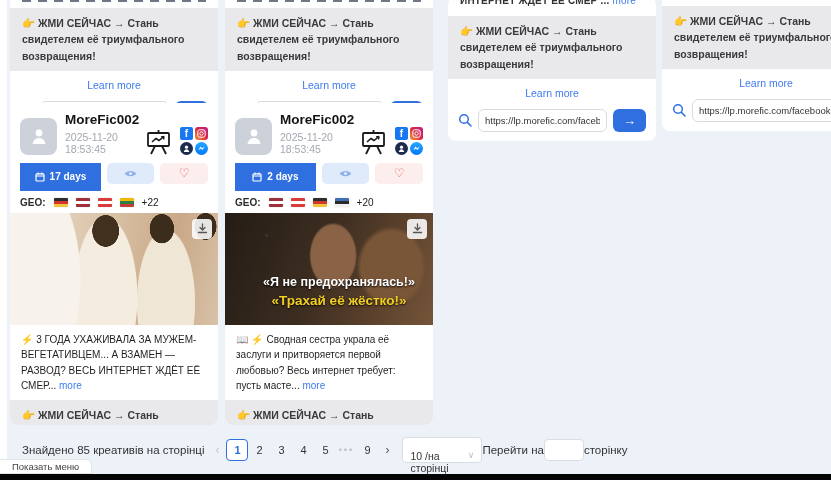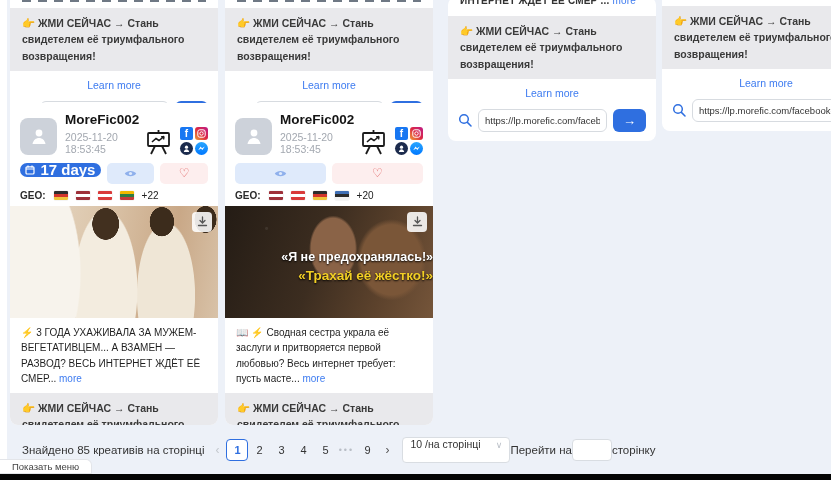--- a/index.html
+++ b/index.html
@@ -38,22 +38,22 @@
   .p-time { font-size:10.5px; color:#a3a8b0; margin-top:2px; }
   .easel { margin:3px 8px 0 0; }
   .soc-grid { display:grid; grid-template-columns:13px 13px; grid-auto-rows:13px; gap:2px; margin-top:2px; }
   .soc { width:13px; height:13px; border-radius:3px; display:flex; align-items:center; justify-content:center; }
   .soc.fb { background:#1877f2; color:#fff; font-size:10px; font-weight:bold; border-radius:2px; }
   .soc.ig { background:linear-gradient(45deg,#f09433,#e6683c,#dc2743,#cc2366,#bc1888); }
   .soc.badge { background:#1c2b4d; border-radius:50%; }
   .soc.msg { background:linear-gradient(#29a6ff,#0078ff); border-radius:50%; }
 
   .btn-row { display:flex; gap:6px; padding:4px 10px 2px; }
-  .days-btn { flex:1.7; height:14px; background:#2f6fe0; border:none; border-radius:9px; color:#fff;
-    font-size:15px; font-weight:bold; display:flex; align-items:center; justify-content:center; gap:5px; cursor:pointer; }
+  .days-btn { flex:1.7; height:28px; background:#2f6fe0; border:none; border-radius:0; color:#fff;
+    font-size:10px; font-weight:bold; display:flex; align-items:center; justify-content:center; gap:5px; cursor:pointer; }
   .eye-btn { flex:1; height:21px; background:#dfeafb; border:none; border-radius:5px;
     display:flex; align-items:center; justify-content:center; cursor:pointer; }
   .heart-btn { flex:1; height:21px; background:#fdeeee; border:none; border-radius:5px;
     color:#e06060; font-size:12px; line-height:12px; display:flex; align-items:center; justify-content:center; cursor:pointer; }
 
   .geo-row { display:flex; align-items:center; gap:8px; padding:4px 10px 5px; font-size:10px;
     font-weight:bold; color:#2b2b2b; }
   .flag { width:14px; height:9px; border-radius:1px; display:inline-block; box-shadow:0 0 0 .5px rgba(0,0,0,.08); }
   .flag.de { background:linear-gradient(180deg,#2d2d2d 33%,#d2362c 33% 66%,#efc53b 66%); }
   .flag.lv { background:linear-gradient(180deg,#9e3039 38%,#fff 38% 62%,#9e3039 62%); }
@@ -69,42 +69,42 @@
       radial-gradient(ellipse 18px 22px at 94% 12%, #3c2c1c 0 60%, transparent 62%),
       radial-gradient(ellipse 70px 150px at 10% 60%, #f7f3ec 0 70%, transparent 72%),
       radial-gradient(ellipse 48px 120px at 46% 75%, #f3ecdf 0 65%, transparent 67%),
       radial-gradient(ellipse 44px 110px at 75% 80%, #efe6d6 0 65%, transparent 67%),
       linear-gradient(100deg,#e9ddcd 0%,#dcc6ab 40%,#c9a887 75%,#d8c2a8 100%); }
   .creative-2 { background:
       radial-gradient(ellipse 40px 55px at 52% 38%, #8a6347 0 55%, transparent 60%),
       radial-gradient(ellipse 60px 70px at 80% 48%, #7a5638 0 50%, transparent 58%),
       radial-gradient(circle at 20% 20%, rgba(255,255,255,.08) 0 1px, transparent 2px),
       linear-gradient(110deg,#241c15 0%,#3c2d20 45%,#5c422c 75%,#75553a 100%); }
-  .ov-text { position:absolute; left:0; right:0; bottom:32px; text-align:right; line-height:1.45;margin-left:20px; }
+  .ov-text { position:absolute; left:0; right:0; bottom:14px; text-align:center; line-height:1.45;margin-left:20px; }
   .ov-l1 { color:#fff; font-size:12.5px; font-weight:bold; text-shadow:0 1px 2px #000; }
   .ov-l2 { color:#f2cf25; font-size:13.5px; font-weight:bold; text-shadow:0 1px 2px #000; }
   .img-dl { position:absolute; top:6px; right:6px; width:20px; height:20px; border:none;
     background:rgba(255,255,255,.88); border-radius:4px; display:flex; align-items:center;
     justify-content:center; cursor:pointer; }
 
   .desc { padding:7px 11px 6px; font-size:10px; color:#1f1f1f; line-height:1.55; }
   .more-link { color:#3d7bf0; cursor:pointer; }
 
   
   .pagination { position:absolute; left:22px; top:438px; width:795px; height:24px;
     display:flex; align-items:center; font-size:11.5px; color:#333; }
   .pg-summary { margin-right:4px; }
   .pg-chev { width:18px; text-align:center; color:#c3c7cd; font-size:12px; cursor:pointer; }
   .pg-chev.on { color:#555; }
   .pg-box { width:22px; height:22px; background:#fff; border:1px solid #d9dde2; border-radius:4px;
     font-size:11px; color:#333; display:flex; align-items:center; justify-content:center; cursor:pointer; }
   .pg-box.active { border-color:#2f6fe0; color:#2f6fe0; font-weight:bold; }
   .pg-dots { color:#b9bec6; letter-spacing:2px; font-size:9px; width:20px; text-align:center; }
-  .pg-size { width:108px; height:22px; background:#fff; border:1px solid #d9dde2; border-radius:4px;
-    display:flex; align-items:flex-end; justify-content:space-between; padding:12px 7px; font-size:10.5px;
+  .pg-size { width:80px; height:22px; background:#fff; border:1px solid #d9dde2; border-radius:4px;
+    display:flex; align-items:flex-start; justify-content:space-between; padding:12px 7px; font-size:10.5px;
     color:#333; cursor:pointer; margin-left:6px; }
   .pg-size .chev { color:#b9bec6; font-size:9px; }
   .pg-goto-input { width:40px; height:22px; border:1px solid #d9dde2; border-radius:4px; background:#fff; }
 
   .menu-tab { position:absolute; left:0; top:459px; height:15px; background:#fff;
     border:1px solid #e3e5e9; border-left:none; border-radius:0 6px 0 0; font-size:9.5px;
     color:#444; padding:0 12px; line-height:14px; cursor:pointer; }
   .black-bar { position:absolute; left:0; top:474px; width:831px; height:6px; background:#050505; }
 
   svg { display:block; }
@@ -318,20 +318,29 @@
         </span>
         <span class="soc msg">
           <svg width="9" height="9" viewBox="0 0 9 9">
               <path d="M1.2 6.2 L3.6 2.6 L5 4.2 L7.8 2.4 L5.4 6 L4 4.4 Z" fill="#fff"></path>
             </svg>
         </span>
       </div>
     </div>
 
     <div class="btn-row">
+      <button class="days-btn">
+        <svg width="10" height="10" viewBox="0 0 10 10">
+            <rect x="1" y="1.8" width="8" height="7.2" rx="1" fill="none" stroke="#fff" stroke-width="1.2"></rect>
+            <line x1="3" y1="0.5" x2="3" y2="2.5" stroke="#fff" stroke-width="1.2"></line>
+            <line x1="7" y1="0.5" x2="7" y2="2.5" stroke="#fff" stroke-width="1.2"></line>
+            <line x1="1" y1="4" x2="9" y2="4" stroke="#fff" stroke-width="1.2"></line>
+          </svg>
+        <span>2 days</span>
+      </button>
       <button class="eye-btn">
         <svg width="13" height="9" viewBox="0 0 13 9">
             <path d="M.8 4.5 C3 1 10 1 12.2 4.5 C10 8 3 8 .8 4.5 Z" fill="#8fb0ec"></path>
             <circle cx="6.5" cy="4.5" r="1.6" fill="#dfeafb"></circle>
           </svg>
       </button>
       <button class="heart-btn">
           <span>♡</span>
         </button>
     </div>

